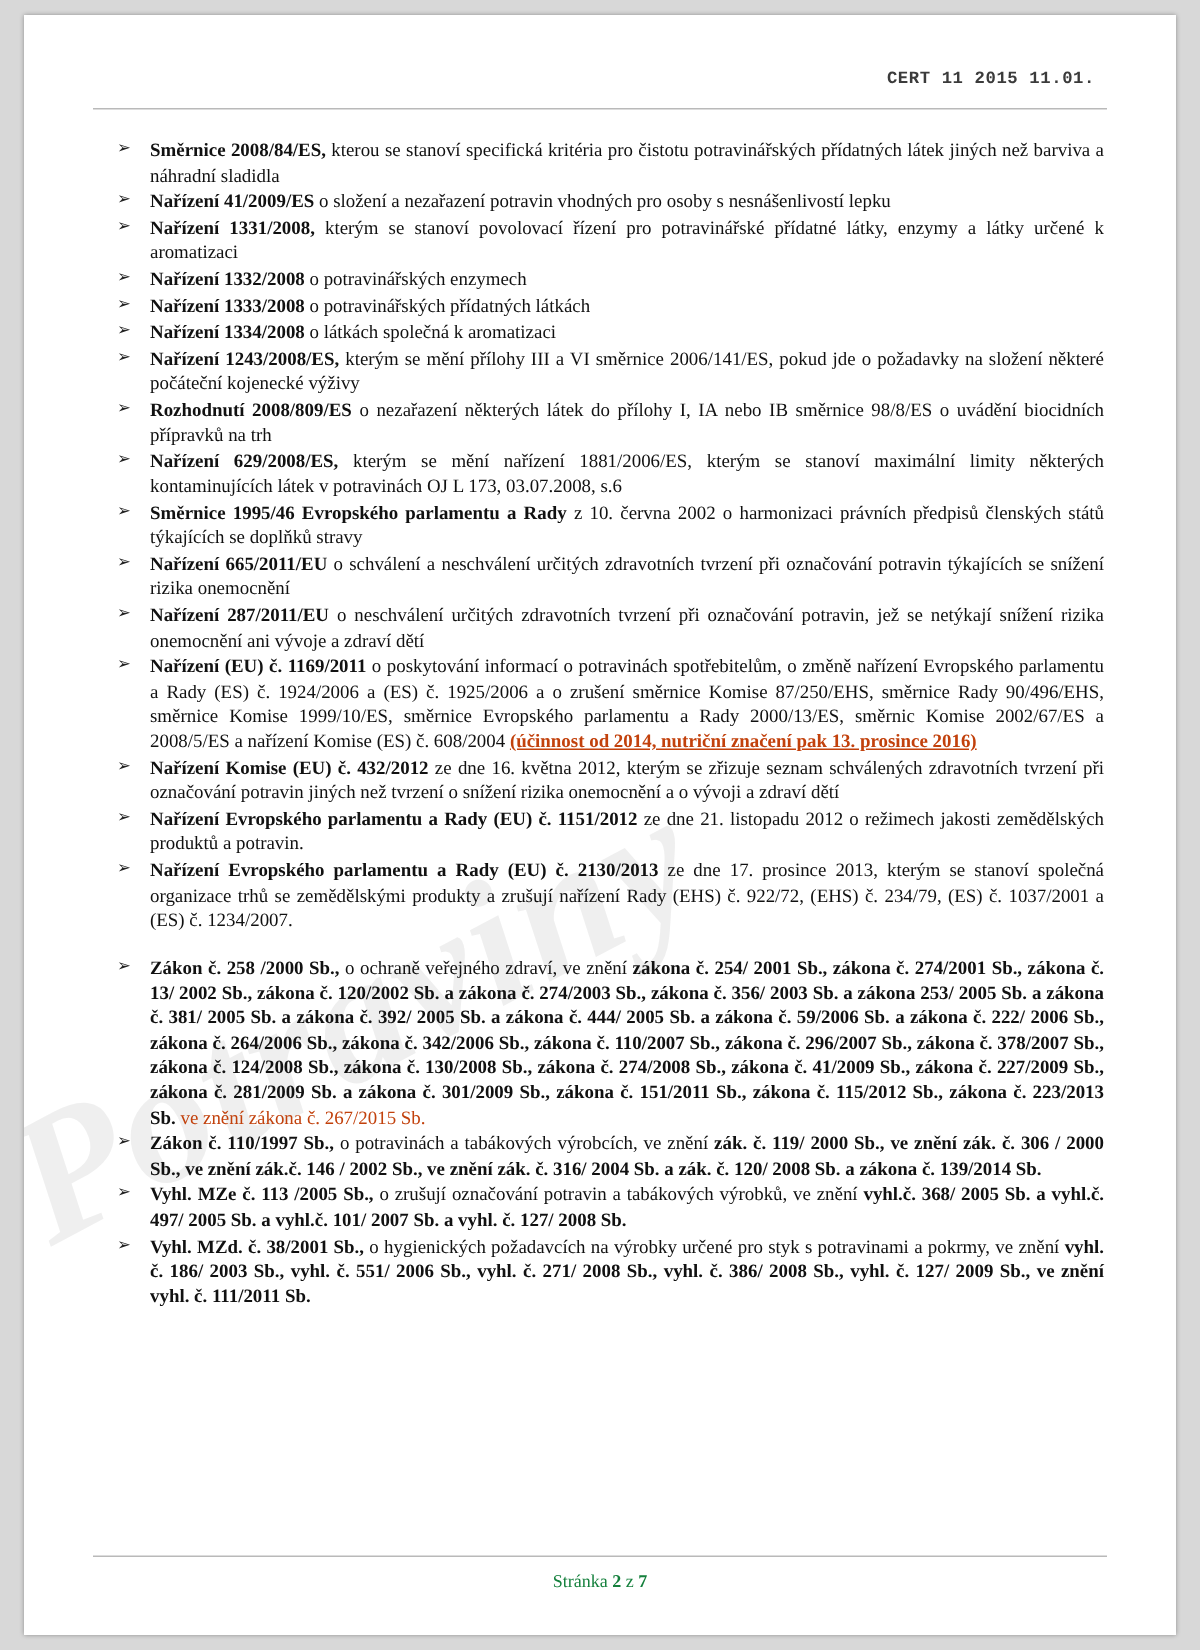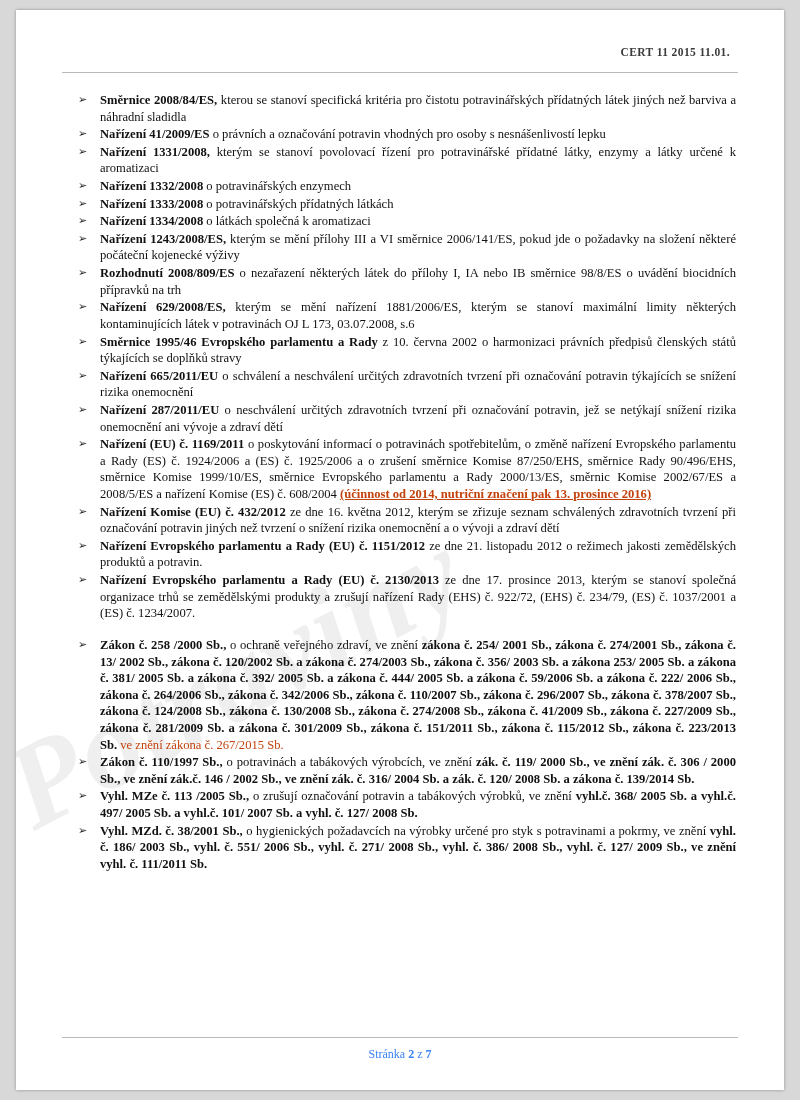--- a/index.html
+++ b/index.html
@@ -33,21 +33,21 @@
     color: rgba(180,180,180,0.22);
     transform: rotate(-28deg);
     white-space: nowrap;
     pointer-events: none;
     letter-spacing: 2px;
   }
   .header {
     position: absolute;
     top: 36px;
     right: 54px;
-    font-family: Liberation Serif, serif;
+    font-family: Liberation Mono, monospace;
     font-size: 11.5px;
     font-weight: bold;
     color: #3b3b3b;
     letter-spacing: 0.4px;
     text-align: center;
   }
   .rule-top {
     position: absolute;
     left: 46px;
     right: 46px;
@@ -62,21 +62,21 @@
     border-top: 1px solid #b9b9b9;
   }
   .footer {
     position: absolute;
     left: 0;
     right: 0;
     bottom: 28px;
     text-align: center;
     font-family: "Liberation Serif", serif;
     font-size: 12px;
-    color: #3b82f6;
+    color: #15803d;
   }
   .footer b { font-weight: bold; }
 
   .content {
     position: absolute;
     left: 56px;
     right: 48px;
     top: 82px;
   }
   ul.list {
@@ -113,21 +113,21 @@
 <div class="page">
 
   <div class="watermark">Potraviny</div>
 
   <div class="header">CERT 11 2015 11.01.</div>
   <div class="rule-top"></div>
 
   <div class="content">
     <ul class="list group1" id="list-eu">
         <li><span class="bullet">➢</span><span class="b">Směrnice 2008/84/ES,</span><span> kterou se stanoví specifická kritéria pro čistotu potravinářských přídatných látek jiných než barviva a náhradní sladidla</span></li>
-        <li><span class="bullet">➢</span><span class="b">Nařízení 41/2009/ES</span><span> o právních a označování potravin vhodných pro osoby s nesnášenlivostí lepku</span></li>
+        <li><span class="bullet">➢</span><span class="b">Nařízení 41/2009/ES</span><span> o složení a nezařazení potravin vhodných pro osoby s nesnášenlivostí lepku</span></li>
         <li><span class="bullet">➢</span><span class="b">Nařízení 1331/2008,</span><span> kterým se stanoví povolovací řízení pro potravinářské přídatné látky, enzymy a látky určené k aromatizaci</span></li>
         <li><span class="bullet">➢</span><span class="b">Nařízení 1332/2008</span><span> o potravinářských enzymech</span></li>
         <li><span class="bullet">➢</span><span class="b">Nařízení 1333/2008</span><span> o potravinářských přídatných látkách</span></li>
         <li><span class="bullet">➢</span><span class="b">Nařízení 1334/2008</span><span> o látkách společná k aromatizaci</span></li>
         <li><span class="bullet">➢</span><span class="b">Nařízení 1243/2008/ES,</span><span> kterým se mění přílohy III a VI směrnice 2006/141/ES, pokud jde o požadavky na složení některé počáteční kojenecké výživy</span></li>
         <li><span class="bullet">➢</span><span class="b">Rozhodnutí 2008/809/ES</span><span> o nezařazení některých látek do přílohy I, IA nebo IB směrnice 98/8/ES o uvádění biocidních přípravků na trh</span></li>
         <li><span class="bullet">➢</span><span class="b">Nařízení 629/2008/ES,</span><span> kterým se mění nařízení 1881/2006/ES, kterým se stanoví maximální limity některých kontaminujících látek v potravinách OJ L 173, 03.07.2008, s.6</span></li>
         <li><span class="bullet">➢</span><span class="b">Směrnice 1995/46 Evropského parlamentu a Rady</span><span> z 10. června 2002 o harmonizaci právních předpisů členských států týkajících se doplňků stravy</span></li>
         <li><span class="bullet">➢</span><span class="b">Nařízení 665/2011/EU</span><span> o schválení a neschválení určitých zdravotních tvrzení při označování potravin týkajících se snížení rizika onemocnění</span></li>
         <li><span class="bullet">➢</span><span class="b">Nařízení 287/2011/EU</span><span> o neschválení určitých zdravotních tvrzení při označování potravin, jež se netýkají snížení rizika onemocnění ani vývoje a zdraví dětí</span></li>

